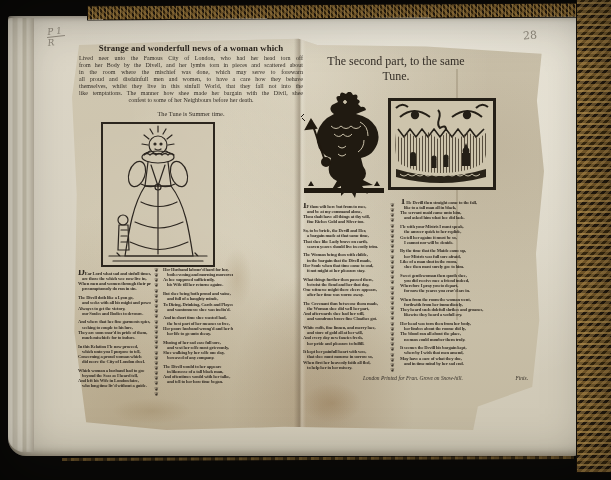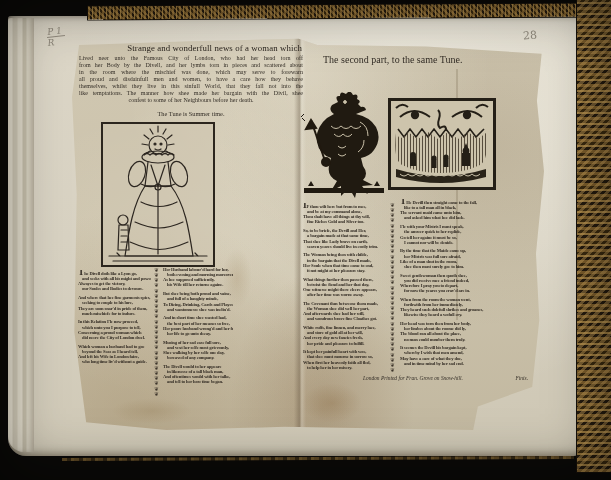--- a/index.html
+++ b/index.html
@@ -50,30 +50,30 @@
        linear-gradient(178deg,#d0c7b1 0%,#cbc2ab 60%,#c2b8a0 100%);
      clip-path:polygon(1.5% 1.8%,25% .8%,48% .2%,52% 1.8%,75% 2.2%,99.5% 4%,
        98.5% 16%,100% 34%,98.3% 55%,99% 72%,97.5% 89%,86% 94%,85% 100%,
        45% 99.2%,20% 100%,3% 98%, .5% 75%,1% 40%,0% 15%);}
   .fold{position:absolute;left:222px;top:0;width:12px;height:100%;
      background:linear-gradient(90deg,transparent,rgba(90,75,55,.35) 45%,rgba(255,255,248,.22) 65%,transparent);}
   .crease{position:absolute;left:384px;top:8%;width:2px;height:64%;background:rgba(100,85,60,.22);}
   .stain{position:absolute;border-radius:50%;}
   
   .layer{position:absolute;left:0;top:0;width:611px;height:480px;}
-  .b-title{position:absolute;left:80px;top:43px;width:222px;text-align:right;
-     font-size:8.8px;font-weight:400;letter-spacing:.1px;color:#2b251f;}
+  .b-title{position:absolute;left:80px;top:43px;width:222px;text-align:center;
+     font-size:8.8px;font-weight:700;letter-spacing:.1px;color:#2b251f;}
   .sub{position:absolute;left:79px;width:224px;font-size:6px;line-height:6.9px;
      color:#332d26;text-align:justify;}
   .sub.j{text-align-last:justify;}
   .sub.c{text-align:center;}
   .tune{position:absolute;left:79px;top:110px;width:224px;text-align:center;
      font-size:6.3px;color:#332d26;}
-  .rp-header{position:absolute;left:323px;top:54px;width:146px;
-     font-size:10px;color:#342e27;}
+  .rp-header{position:absolute;left:323px;top:54px;width:146px;text-align:center;
+     font-size:12px;color:#342e27;}
   .cut{position:absolute;background:rgba(206,197,174,.55);}
   .cut.framed{border:2.5px solid #2c261e;}
   .verse-col{position:absolute;overflow:hidden;font-size:4.6px;line-height:5.15px;
      font-weight:600;letter-spacing:-.15px;color:#332c24;}
   .stanza{margin-bottom:3.6px;}
   .ln{display:block;white-space:nowrap;}
   .ln.ind{padding-left:4px;}
   .dropcap .stanza:first-child .ln:first-child::first-letter{
      font-size:9.5px;font-weight:700;}
   .divider{position:absolute;width:11px;text-align:center;font-size:5.4px;
@@ -143,20 +143,26 @@
           <path d="M55 63 L55 130"></path>
           <circle cx="20" cy="96" r="5"></circle>
           <path d="M16 101 L15 126 L26 126 L25 101 Z M18 106h6 M18 112h6 M18 118h6"></path>
           <path d="M6 132 L104 132 M10 137 L100 137 M14 129l3 3 M92 129l3 3"></path>
         </g>
       </svg>
     </div>
 
     <div class="verse-col dropcap" style="left:78px;top:270px;width:73px;height:126px;">
         <div class="stanza">
+          <span class="ln">DEar Lord what sad and sinfull times,</span>
+          <span class="ln ind">are those the which wee now live in,</span>
+          <span class="ln">When men and women through their pride,</span>
+          <span class="ln ind">presumptuously do run in sin.</span>
+        </div>
+        <div class="stanza">
           <span class="ln">The Divell doth like a Lyon go,</span>
           <span class="ln ind">and seeks with all his might and power,</span>
           <span class="ln">Alwayes to get the victory,</span>
           <span class="ln ind">our Soules and Bodies to devoure.</span>
         </div>
         <div class="stanza">
           <span class="ln">And where that hee fine garments spies,</span>
           <span class="ln ind">seeking to couple to his lure,</span>
           <span class="ln">They are soon snar'd in pride of them,</span>
           <span class="ln ind">much mischiefe for to indure.</span>

